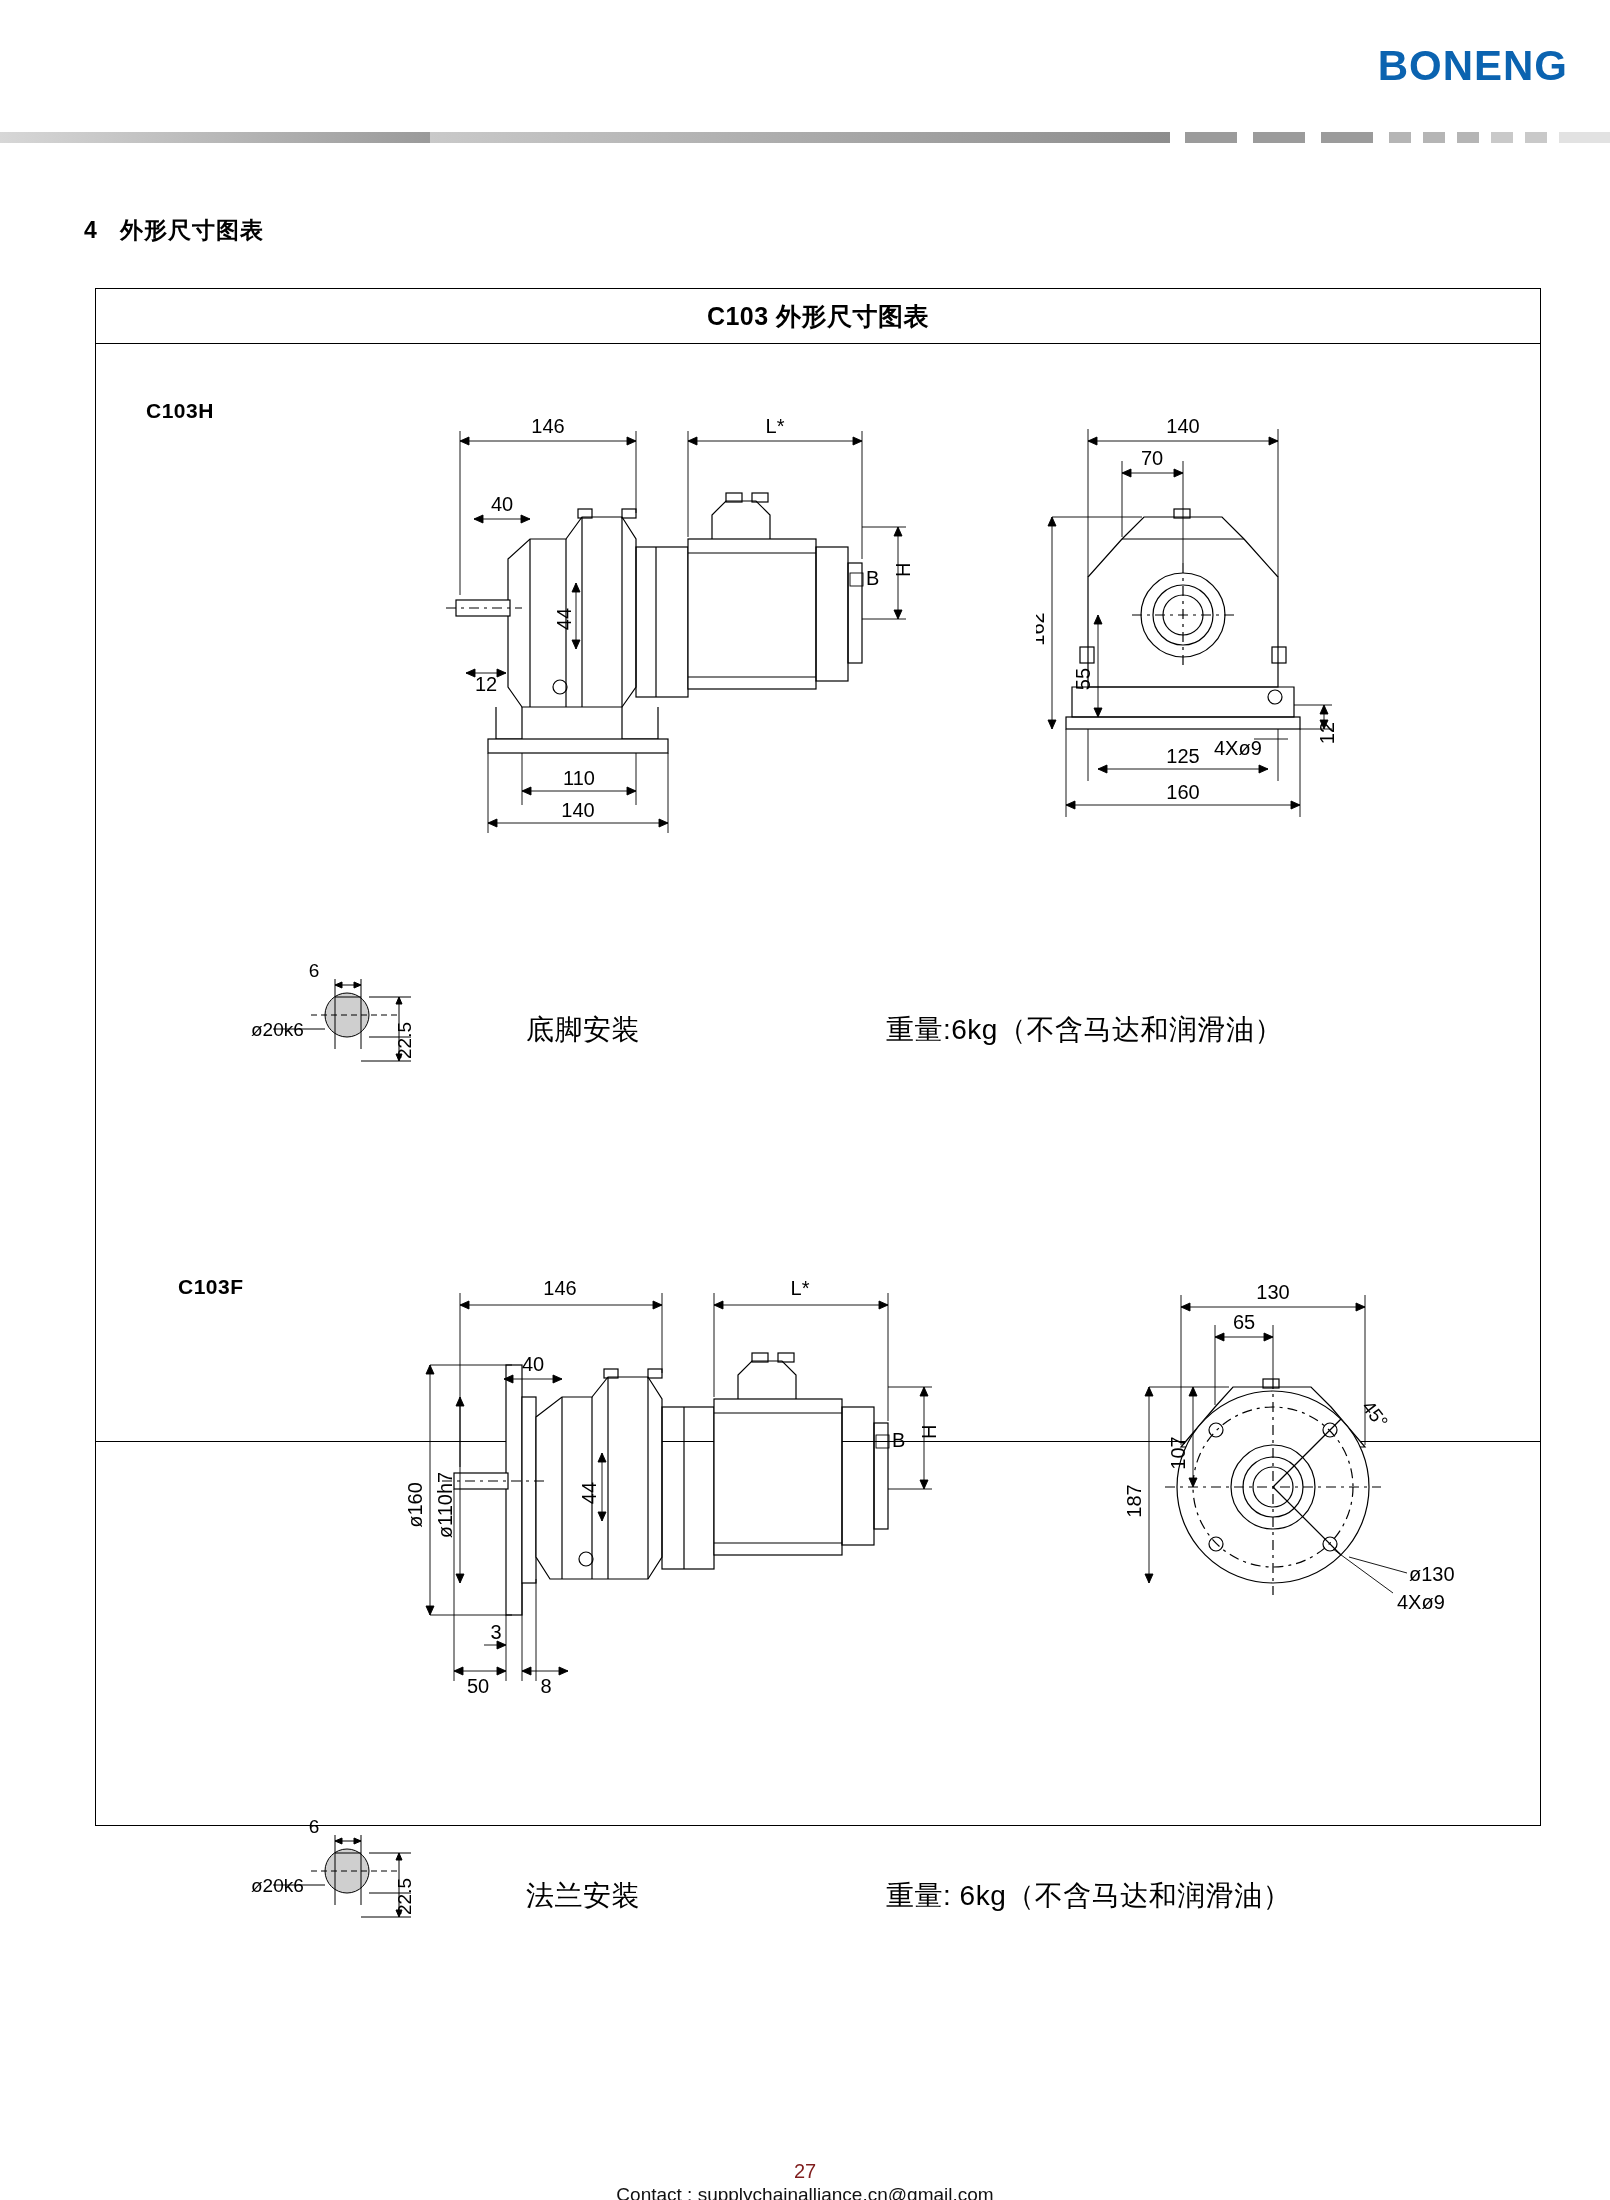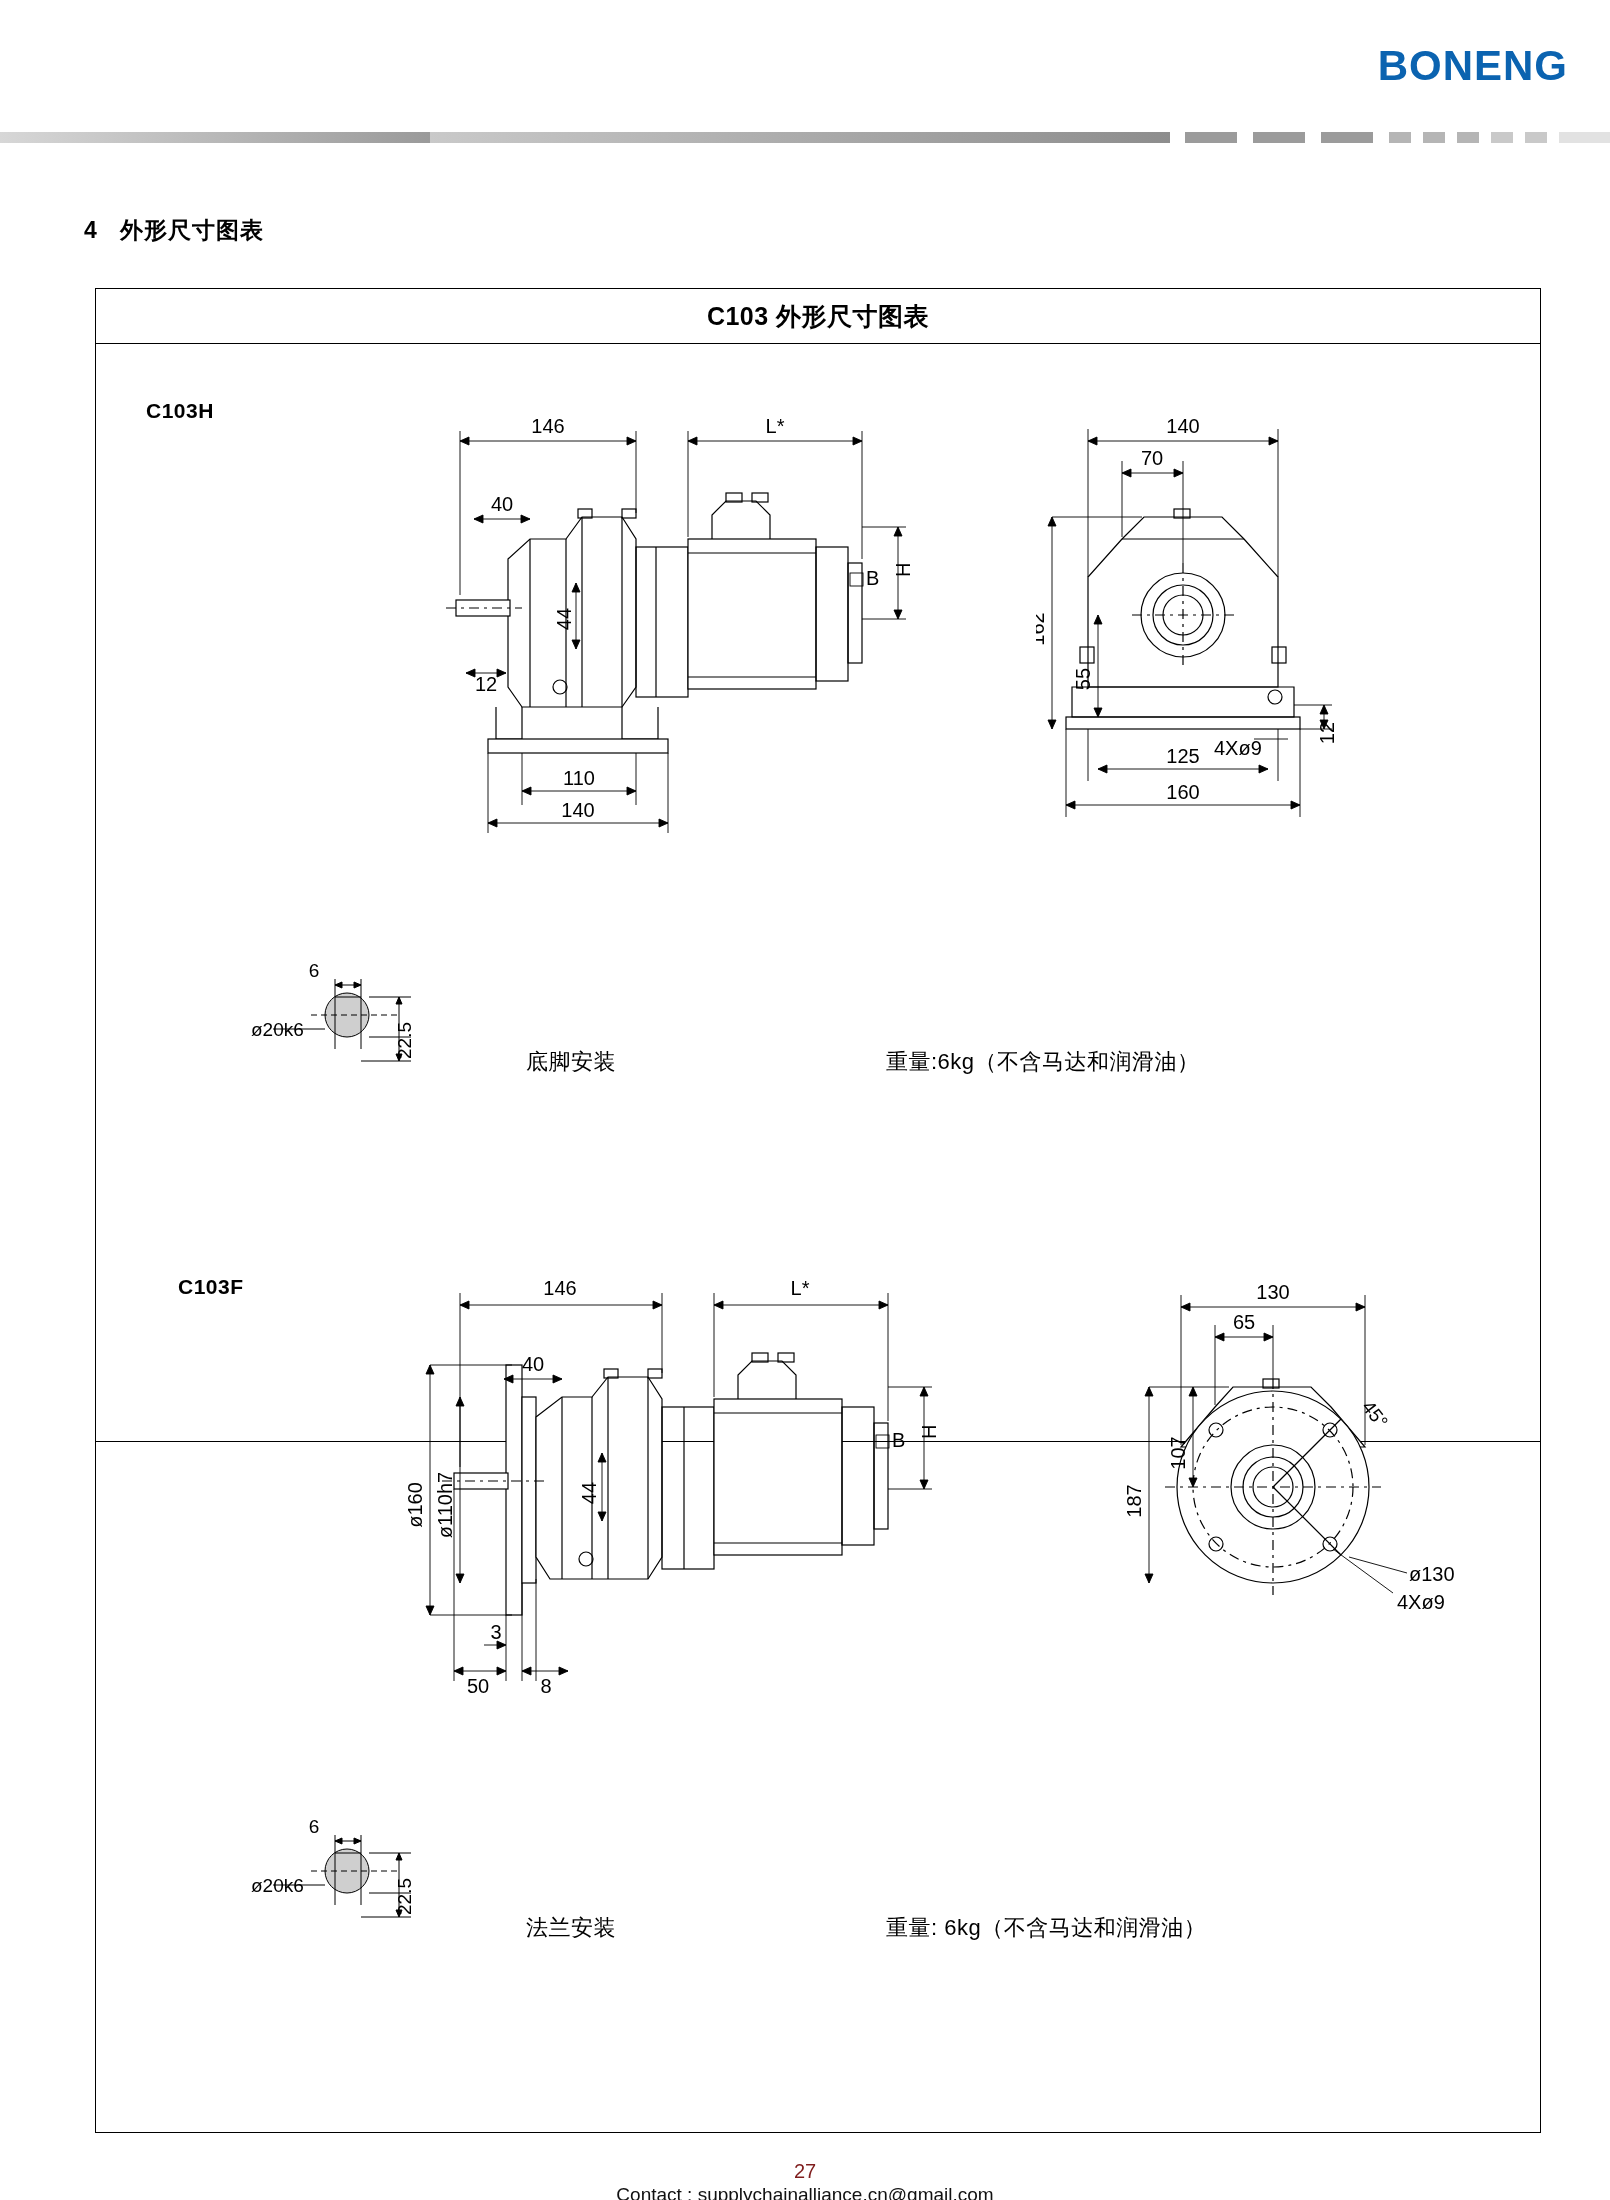--- a/index.html
+++ b/index.html
@@ -31,35 +31,35 @@
   .hdr-rule .d9{left:1559px;width:51px;background:#e2e2e2;}
 
   
   .sec-title{
     position:absolute;left:84px;top:215px;
     font-size:23px;font-weight:bold;letter-spacing:1px;
   }
 
   
   .frame{
-    position:absolute;left:95px;top:288px;width:1446px;height:1845px;
+    position:absolute;left:95px;top:288px;width:1446px;height:1538px;
     border:1.5px solid #000;box-sizing:border-box;
   }
   .frame-title{
     position:absolute;left:0;right:0;top:0;height:54px;
     border-bottom:1.5px solid #000;
     display:flex;align-items:center;justify-content:center;
     font-size:25px;font-weight:bold;letter-spacing:.5px;
   }
   .divider{
     position:absolute;left:0;right:0;top:1152px;height:0;
     border-top:1.5px solid #000;
   }
   .blk-label{position:absolute;font-size:21px;font-weight:bold;letter-spacing:.5px;}
-  .cap{position:absolute;font-size:22px;letter-spacing:.5px;margin-top:36px;}
+  .cap{position:absolute;font-size:28px;letter-spacing:.5px;}
 
   
   .footer{
     position:absolute;left:0;right:0;top:2152px;
     text-align:center;font-size:19px;color:#111;margin-top:32px;
   }
   .pageno{
     position:absolute;left:0;right:0;top:2160px;
     text-align:center;font-size:20px;color:#7f1d1d;
   }

